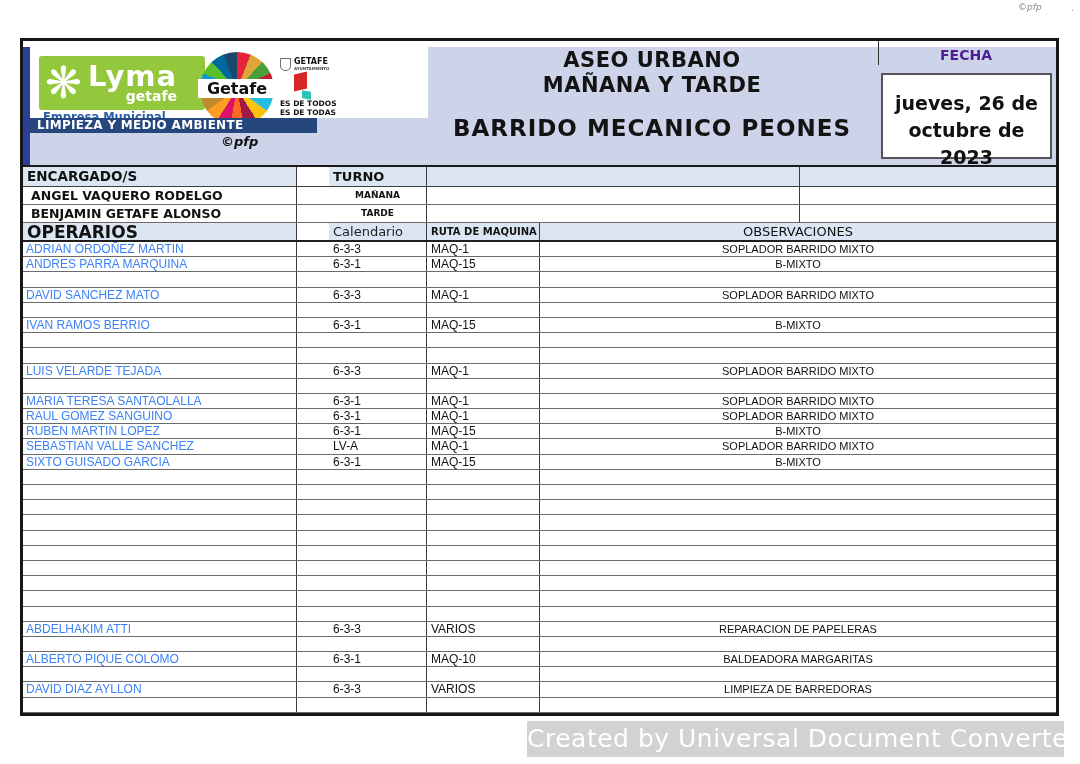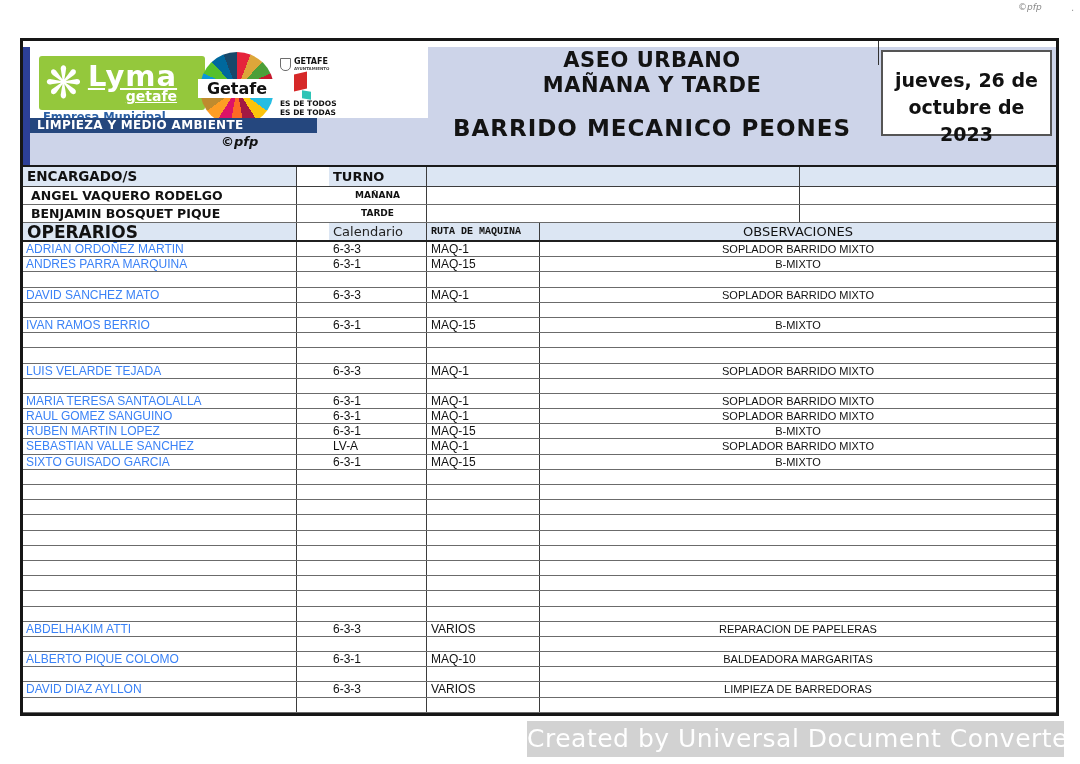--- a/index.html
+++ b/index.html
@@ -13,21 +13,21 @@
   
   .doc{position:absolute;left:20px;top:38px;width:1039px;height:678px;border:3px solid #161616;box-sizing:border-box;background:#fff;overflow:hidden;}
 
   
   .band{position:relative;width:100%;height:124px;background:#cdd4e9;border-bottom:2px solid #1a1a1a;box-sizing:content-box;}
   .band-top-white{position:absolute;left:0;top:0;width:100%;height:6px;background:#fff;}
   .left-strip{position:absolute;left:0;top:6px;width:7px;height:118px;background:#2c3f96;}
   .logo-panel{position:absolute;left:7px;top:6px;width:398px;height:71px;background:#fff;}
   .green-box{position:absolute;left:9px;top:9px;width:166px;height:54px;background:#94c83c;border-radius:3px;display:flex;align-items:center;}
   .swirl{font-size:44px;color:#fff;line-height:44px;margin-left:6px;}
-  .lyma-text{margin-left:6px;color:#fff;text-decoration:underline;}
+  .lyma-text{margin-left:6px;color:#fff;}
   .lyma-name{font-size:29px;font-weight:bold;line-height:26px;letter-spacing:1px;}
   .lyma-sub{font-size:14px;font-weight:bold;text-align:right;line-height:13px;margin-top:1px;}
   .sdg{position:absolute;left:170px;top:5px;width:74px;height:74px;border-radius:50%;
        background:conic-gradient(#e5243b 0 6%,#dda63a 6% 12%,#4c9f38 12% 18%,#c5192d 18% 24%,#ff3a21 24% 29%,#26bde2 29% 35%,#fcc30b 35% 41%,#a21942 41% 47%,#fd6925 47% 53%,#dd1367 53% 59%,#fd9d24 59% 65%,#bf8b2e 65% 71%,#3f7e44 71% 76%,#0a97d9 76% 82%,#56c02b 82% 88%,#00689d 88% 94%,#19486a 94% 100%);}
   .sdg-band{position:absolute;left:-2px;top:27px;width:78px;height:19px;background:#fff;display:flex;align-items:center;justify-content:center;}
   .sdg-name{font-size:16px;font-weight:bold;color:#111;letter-spacing:0px;}
   .crest{position:absolute;left:250px;top:10px;display:flex;align-items:flex-start;}
   .crest-shield{width:9px;height:11px;border:1.5px solid #6d6d6d;border-radius:0 0 5px 5px;margin-right:3px;margin-top:1px;background:#fff;}
   .crest-txt1{font-size:8px;font-weight:bold;color:#111;line-height:9px;}
   .crest-txt2{font-size:4px;font-weight:bold;color:#444;line-height:5px;}
@@ -37,31 +37,31 @@
   .empresa{position:absolute;left:13px;top:63px;font-size:11.5px;font-weight:bold;color:#2a5fa5;}
   .dept-bar{position:absolute;left:7px;top:77px;width:287px;height:15px;background:#25477e;color:#fff;font-size:12px;font-weight:bold;line-height:15px;padding-left:7px;box-sizing:border-box;letter-spacing:0.3px;}
   .pfp{position:absolute;left:198px;top:93px;font-size:13px;font-weight:bold;font-style:italic;color:#111;}
 
   .titles{position:absolute;left:400px;top:7px;width:458px;text-align:center;color:#131313;}
   .t1{font-size:21px;font-weight:bold;letter-spacing:0.5px;line-height:25px;}
   .t2{font-size:21px;font-weight:bold;letter-spacing:0.5px;line-height:25px;}
   .t3{font-size:23px;font-weight:bold;letter-spacing:1px;margin-top:17px;}
   .fecha-sep{position:absolute;left:855px;top:0;width:1px;height:24px;background:#333;}
   .fecha-label{position:absolute;left:856px;top:6px;width:174px;text-align:center;font-size:14px;font-weight:bold;color:#4c1d95;}
-  .fecha-box{position:absolute;left:858px;top:9px;width:171px;height:86px;background:#fff;border:2px solid #555;box-sizing:border-box;text-align:center;font-size:19px;font-weight:bold;color:#111;padding-top:15px;line-height:27px;}
+  .fecha-box{position:absolute;left:858px;top:32px;width:171px;height:86px;background:#fff;border:2px solid #555;box-sizing:border-box;text-align:center;font-size:19px;font-weight:bold;color:#111;padding-top:15px;line-height:27px;}
 
   
   .grid{width:100%;}
   .tr{display:flex;border-bottom:1px solid #6b6b6b;box-sizing:border-box;}
   .td{border-right:1px solid #3d3d3d;box-sizing:border-box;overflow:hidden;white-space:nowrap;}
   .td:last-child{border-right:none;}
   .hfill{background:#dce6f3;}
   .c1{width:274px;}
   .c2{width:98px;margin-left:32px;}
-  .c3{width:113px;font-family:Liberation Mono, monospace;}
+  .c3{width:113px;}
   .c4{flex:1;}
   .c4a{width:373px;}
   .c4b{flex:1;}
 
   .row-enc{height:20px;border-bottom:1px solid #3d3d3d;}
   .row-enc .td{line-height:19px;}
   .enc-h{font-size:13.5px;font-weight:bold;padding-left:4px;color:#111;}
   .turno-h{font-size:13px;font-weight:bold;padding-left:4px;color:#111;}
   .row-name{height:18px;background:#fff;}
   .row-name .td{line-height:17px;}
@@ -150,21 +150,21 @@
       </div>
 
       <div class="tr row-name">
         <div class="td c1 enc-name">ANGEL VAQUERO RODELGO</div>
         <div class="td c2 turno-val">MAÑANA</div>
         <div class="td c4a"></div>
         <div class="td c4b"></div>
       </div>
 
       <div class="tr row-name">
-        <div class="td c1 enc-name">BENJAMIN BOSQUET PIQUE</div>
+        <div class="td c1 enc-name">BENJAMIN GETAFE ALONSO</div>
         <div class="td c2 turno-val">TARDE</div>
         <div class="td c4a"></div>
         <div class="td c4b"></div>
       </div>
 
       <div class="tr row-oper">
         <div class="td c1 hfill oper-h">OPERARIOS</div>
         <div class="td c2 hfill cal-h">Calendario</div>
         <div class="td c3 hfill ruta-h">RUTA DE MAQUINA</div>
         <div class="td c4 hfill obs-h">OBSERVACIONES</div>

